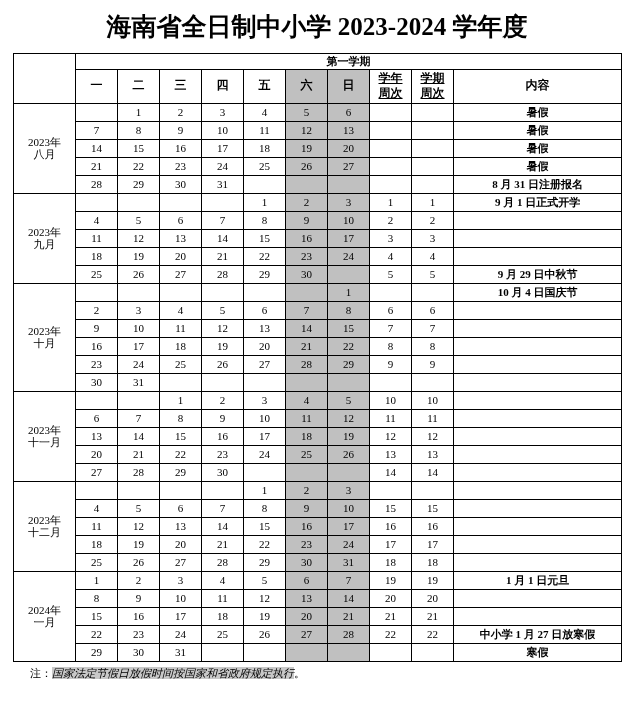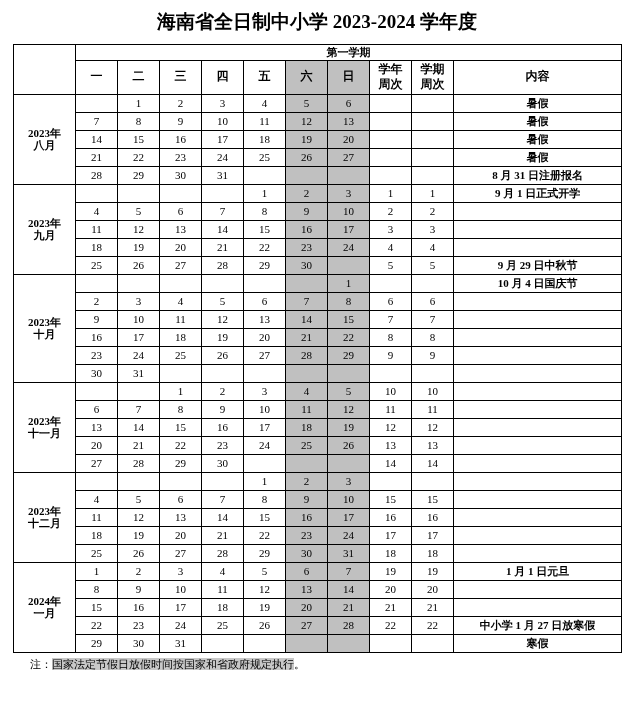--- a/index.html
+++ b/index.html
@@ -8,56 +8,56 @@
     width: 634px; height: 712px;
     background: #ffffff;
     color: #000;
     font-family: "Liberation Serif", serif;
   }
   .page { width: 634px; height: 712px; overflow: hidden; }
   .title-block {
     text-align: center;
     padding-top: 8px;
     font-weight: bold;
-    font-size: 19px;
+    font-size: 25px;
     line-height: 1.5;
   }
   table.calendar {
     border-collapse: collapse;
     table-layout: fixed;
     width: 608px;
     margin: 7px 0 0 13px;
   }
   .calendar td, .calendar th {
     border: 1px solid #000;
     text-align: center;
     vertical-align: middle;
     padding: 0;
     font-size: 11px;
     overflow: hidden;
     line-height: 1.1;
   }
   .calendar thead th { font-weight: bold; }
   .semester-header { height: 16px; font-size: 12px; }
   tr.col-header-row th { height: 34px; font-size: 12px; }
-  th.week-head { white-space: pre-line; font-size: 10px; line-height: 1.25; }
+  th.week-head { white-space: pre-line; font-size: 10px; line-height: 1.25; text-decoration: underline; }
   tbody td { height: 18px; }
   .weekend { background: var(--weekend-bg, #c0c0c0); }
   .month-cell {
-    font-weight: bold;
+    font-weight: normal;
     white-space: pre-line;
     font-size: 11px;
     line-height: 1.4;
   }
   .content-cell { font-size: 11px; font-weight: bold; }
   .note {
     font-size: 11px;
     margin: 4px 0 0 30px;
   }
-  .note .hl { background: var(--highlight-bg, #c8c8c8); }
+  .note .hl { background: var(--highlight-bg, #c8c8c8); font-style: italic; }
 </style>
 </head>
 <body>
 
 <div class="page">
 
   <div class="title-block">
     <div>海南省全日制中小学 2023-2024 学年度</div>
   </div>
 

